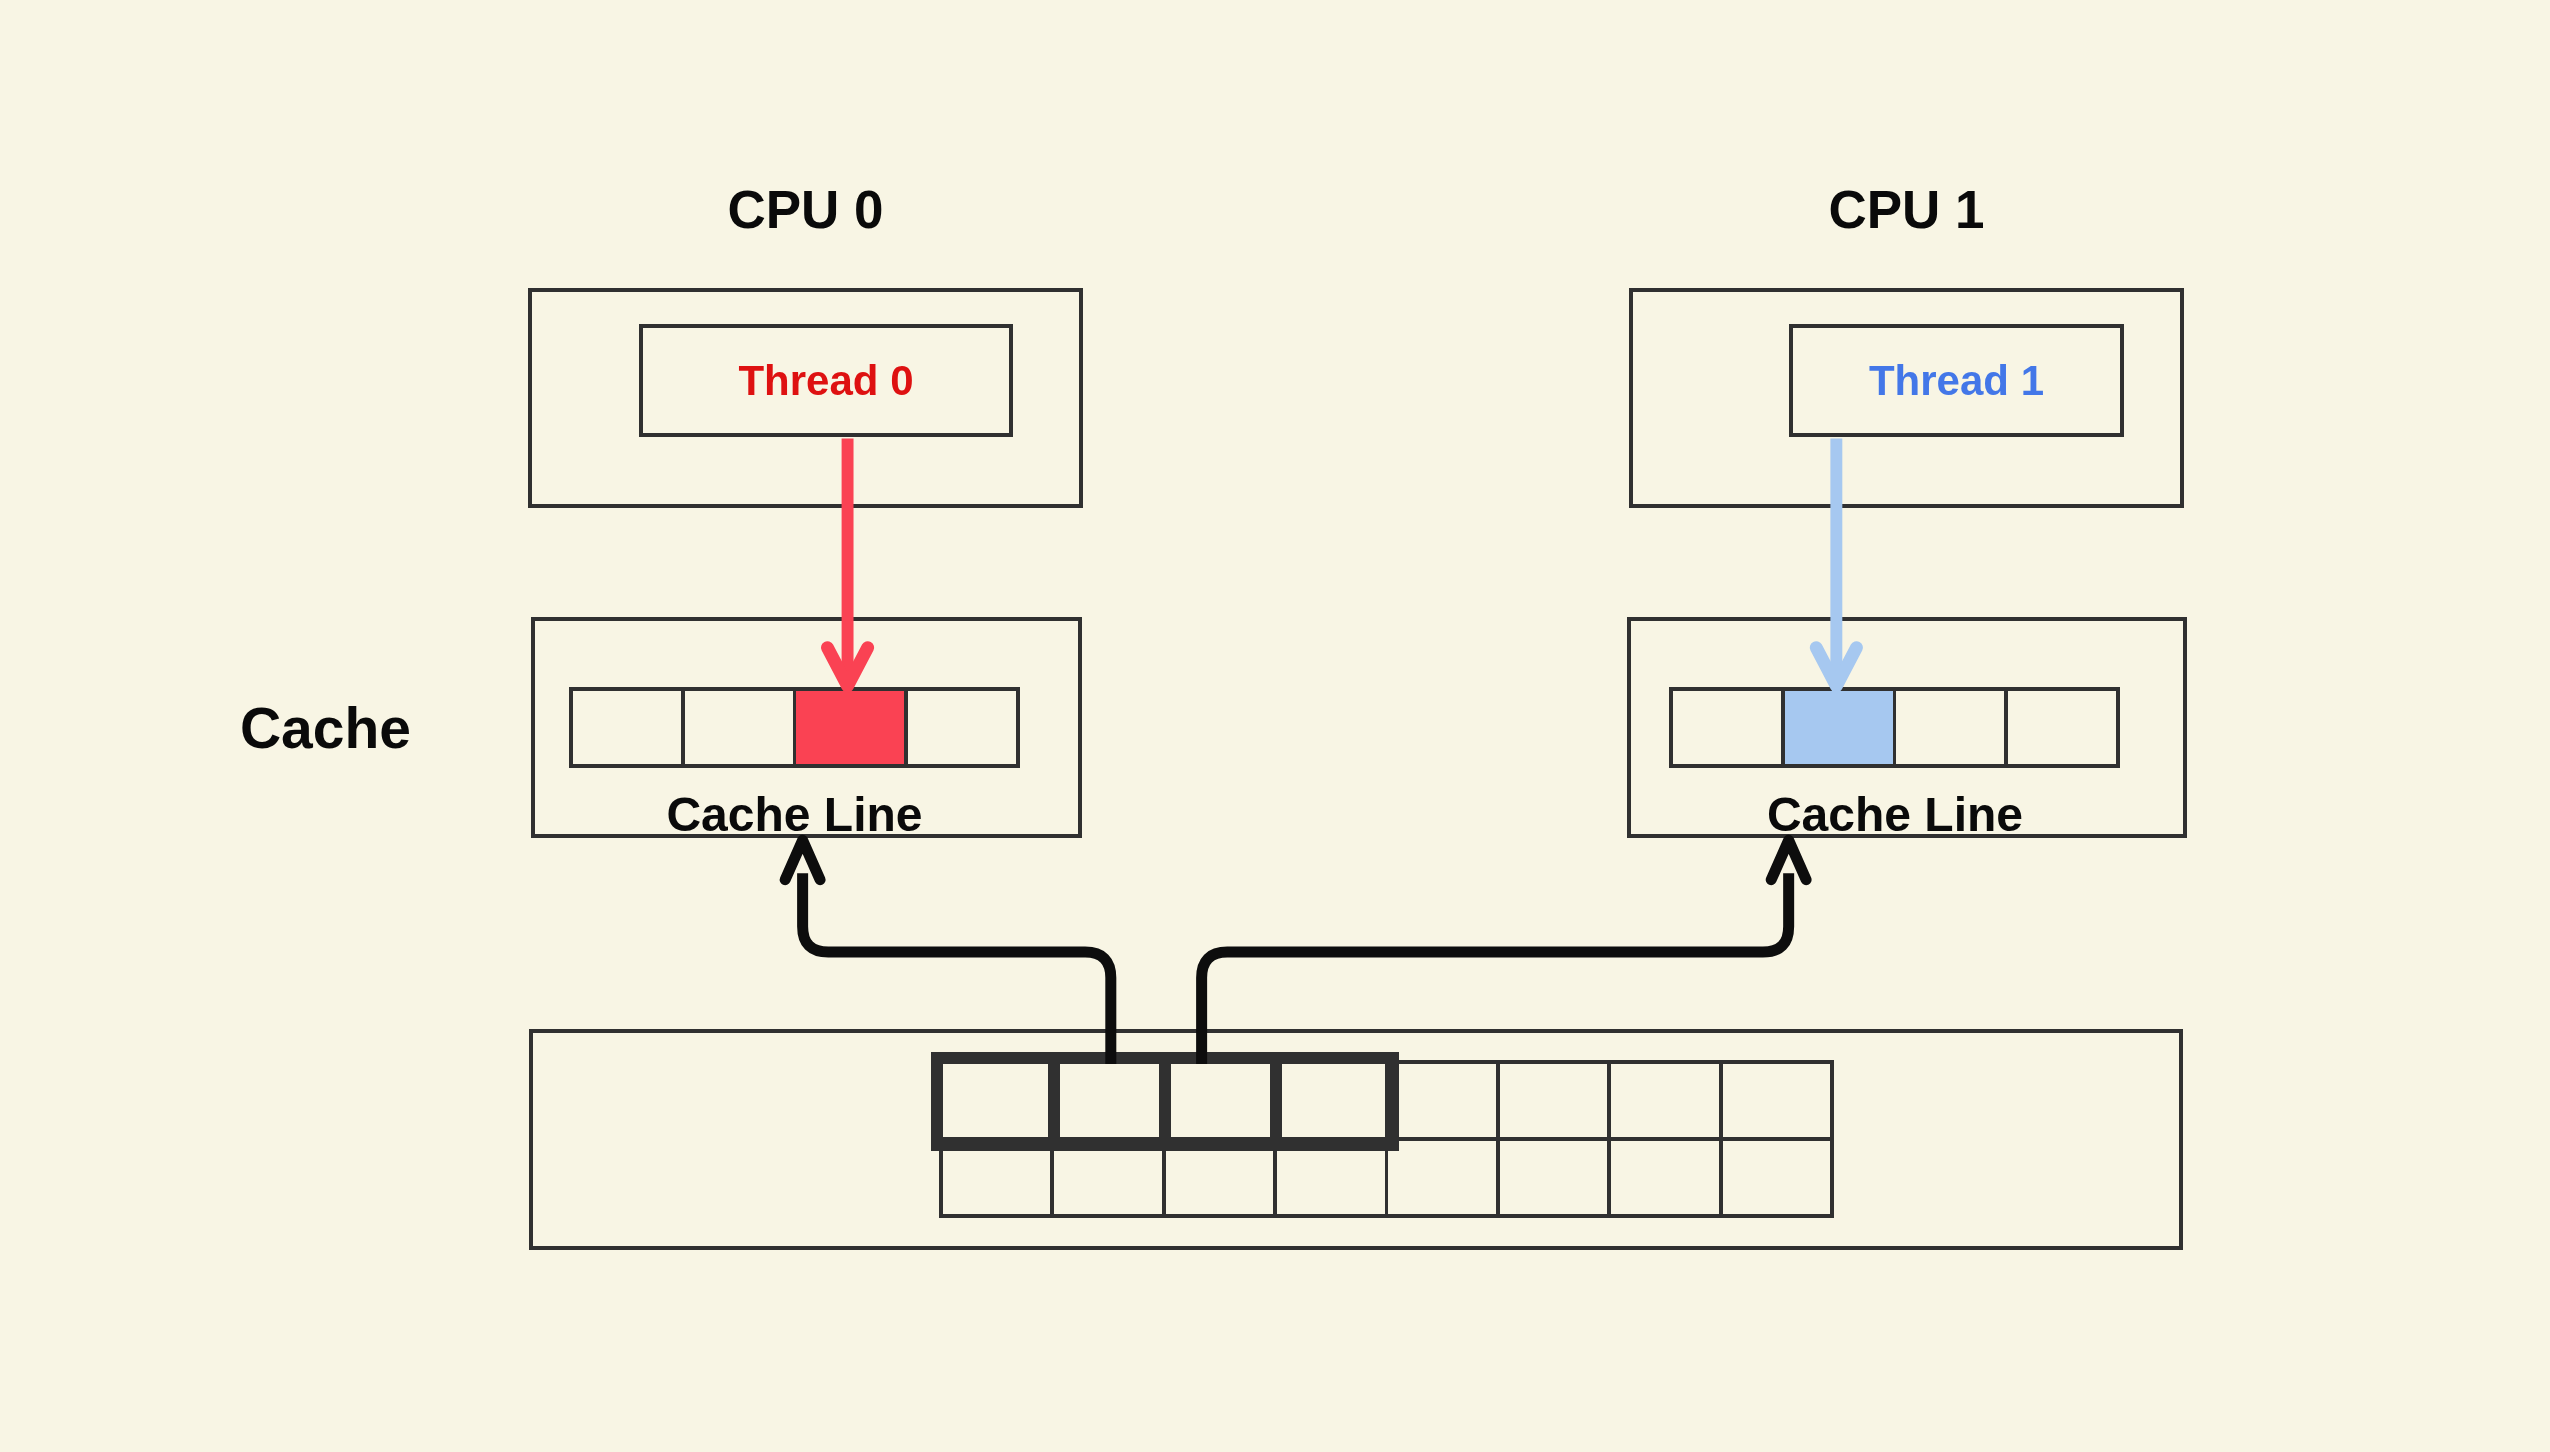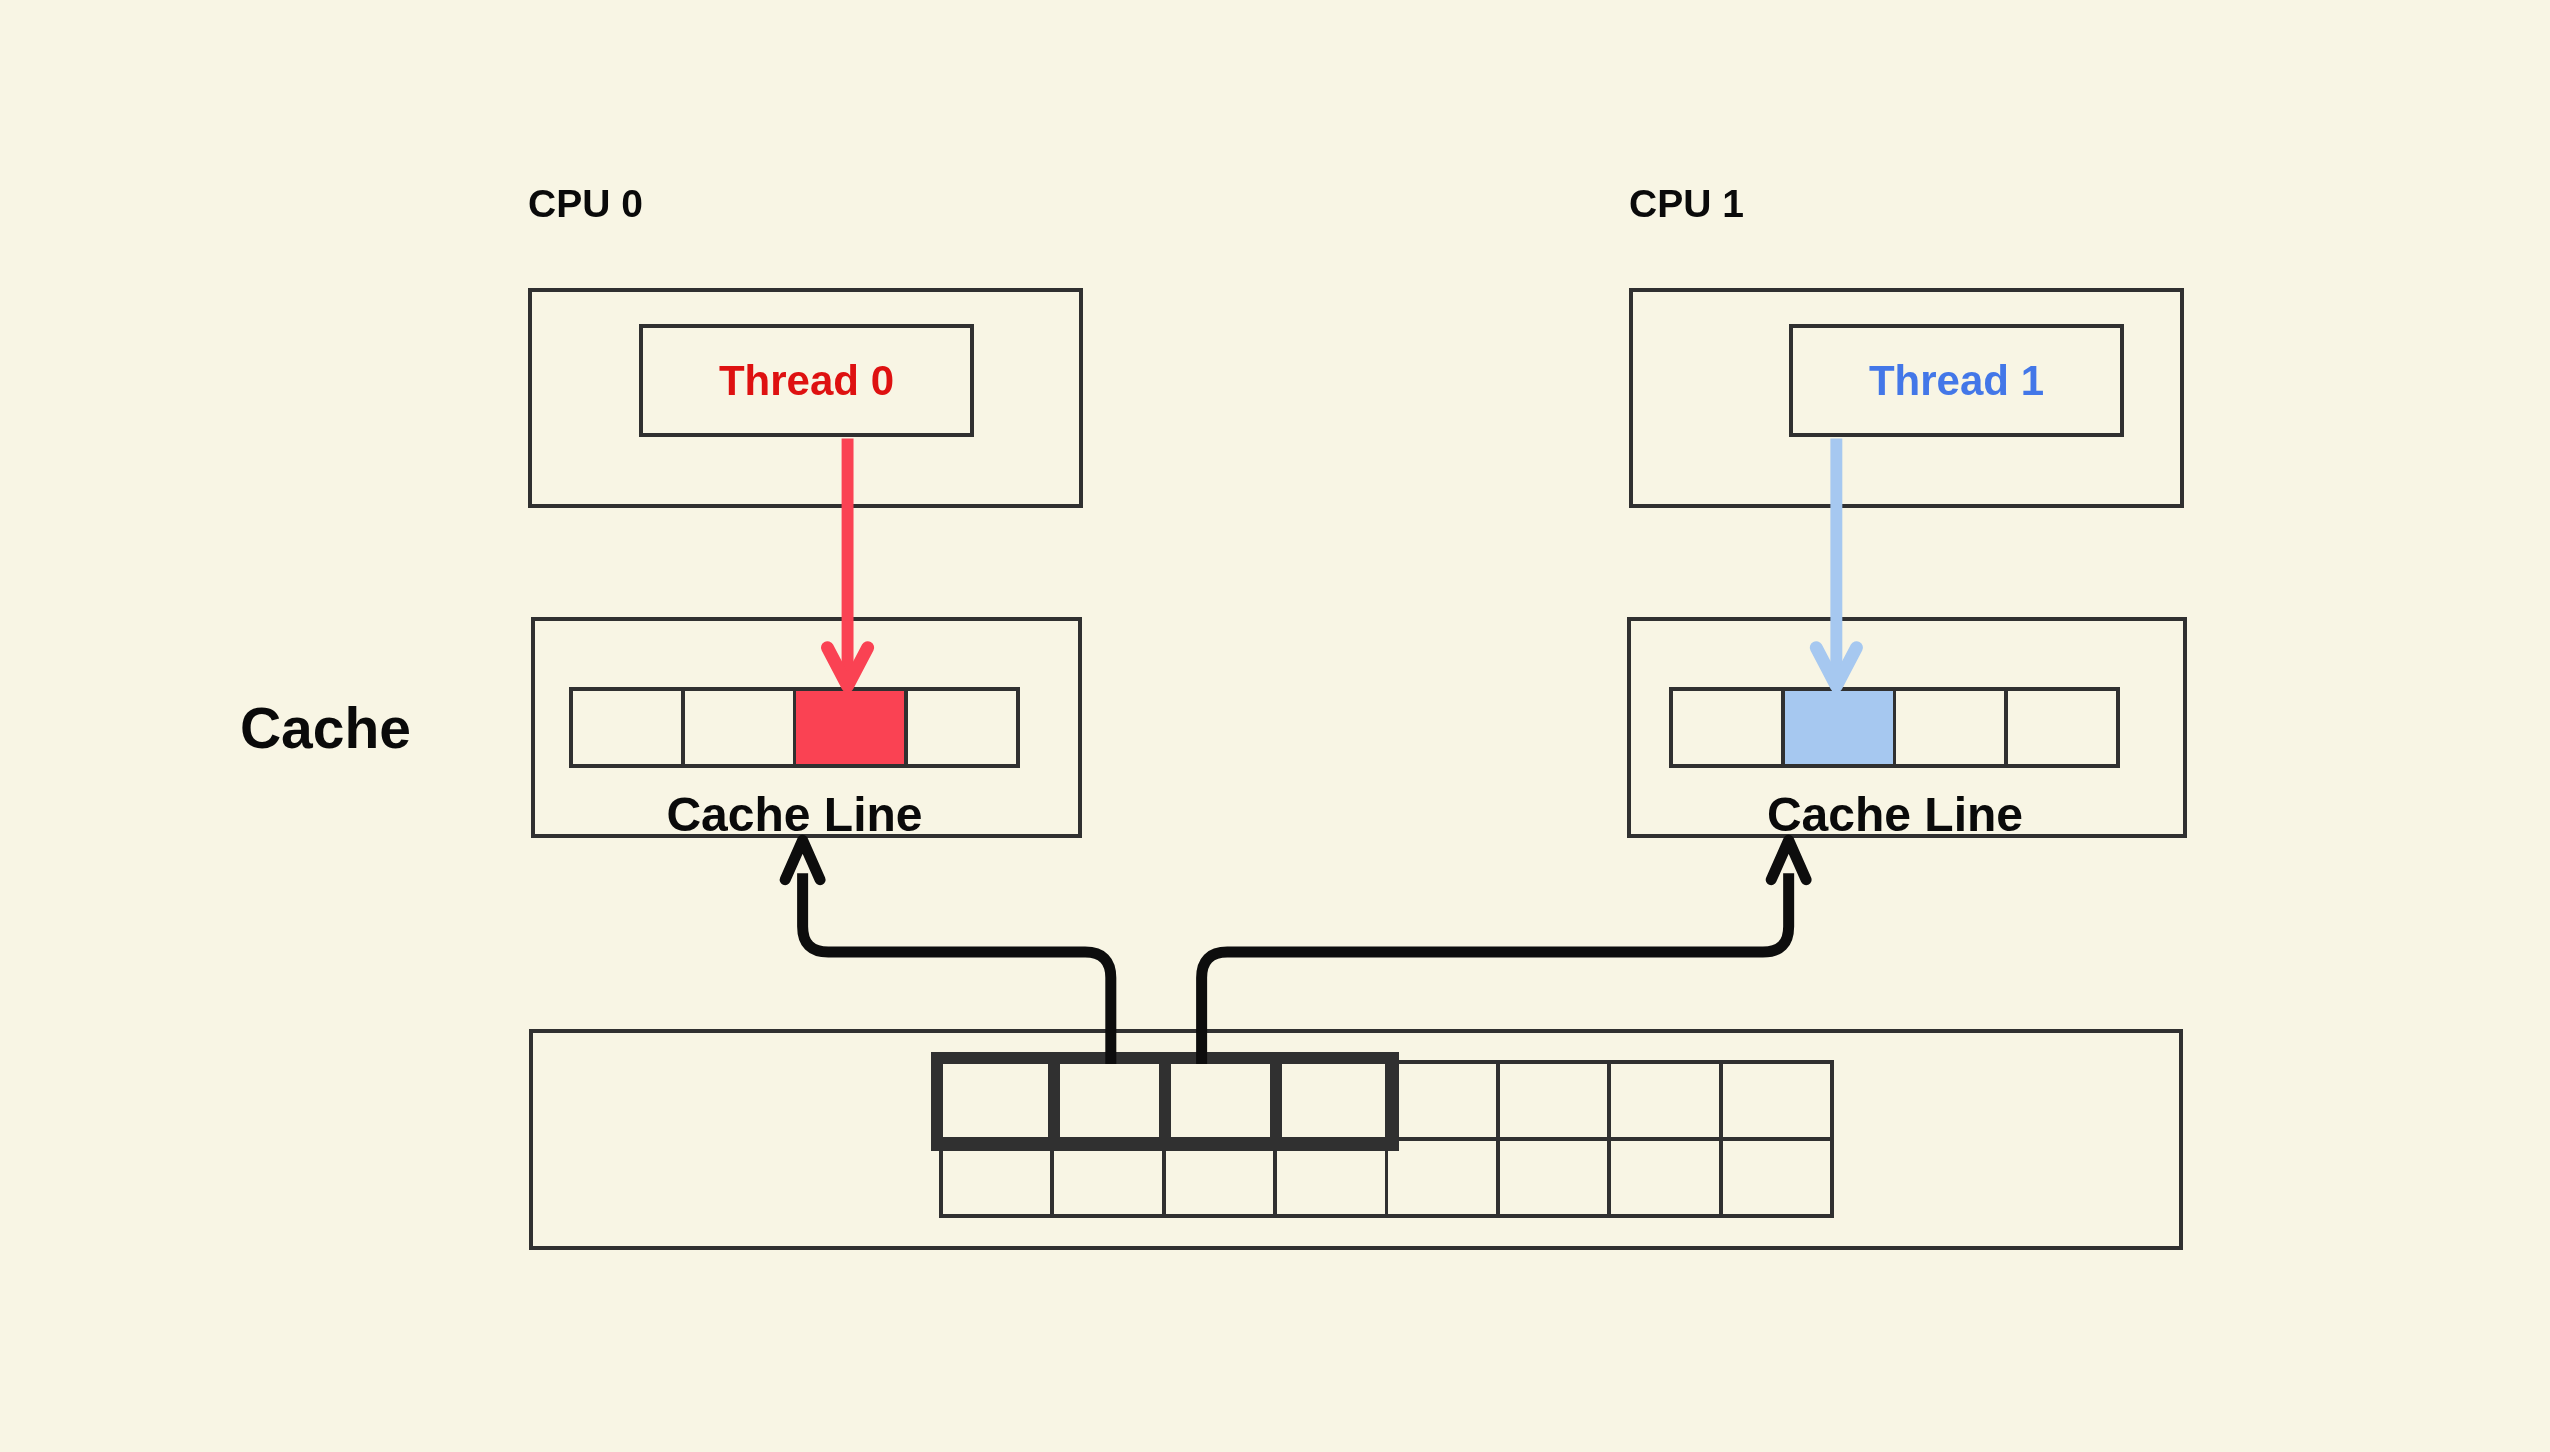--- a/index.html
+++ b/index.html
@@ -26,25 +26,27 @@
     overflow:hidden;
   }
   .box{
     position:absolute;
     border:4.6px solid var(--line);
     box-sizing:border-box;
     background:transparent;
   }
   .title-label{
     position:absolute;
-    font-weight:bold;
-    font-size:39px;
+    text-align:center;
+    font-weight:bold;
+    font-size:53px;
     line-height:66px;
     color:var(--text);
     white-space:nowrap;
+    margin-top:6px;
   }
   .cache-side-label{
     position:absolute;
     left:119px;
     top:694px;
     width:413px;
     text-align:center;
     font-weight:bold;
     font-size:57px;
     line-height:68px;
@@ -129,21 +131,21 @@
 </style>
 </head>
 <body>
 
 <div class="canvas">
 
   <div class="title-label" style="left:528px;top:171px;width:555px;">CPU 0</div>
   <div class="title-label" style="left:1629px;top:171px;width:555px;">CPU 1</div>
 
   <div class="box" style="left:528px;top:288px;width:555px;height:220px;"></div>
-  <div class="box thread-box" style="left:639px;top:324px;width:335px;height:113px;">
+  <div class="box thread-box" style="left:639px;top:324px;width:374px;height:113px;">
     <span class="thread-label t0">Thread 0</span>
   </div>
 
   <div class="box" style="left:1629px;top:288px;width:555px;height:220px;"></div>
   <div class="box thread-box" style="left:1789px;top:324px;width:335px;height:113px;">
     <span class="thread-label t1">Thread 1</span>
   </div>
 
   <div class="cache-side-label">Cache</div>
 

